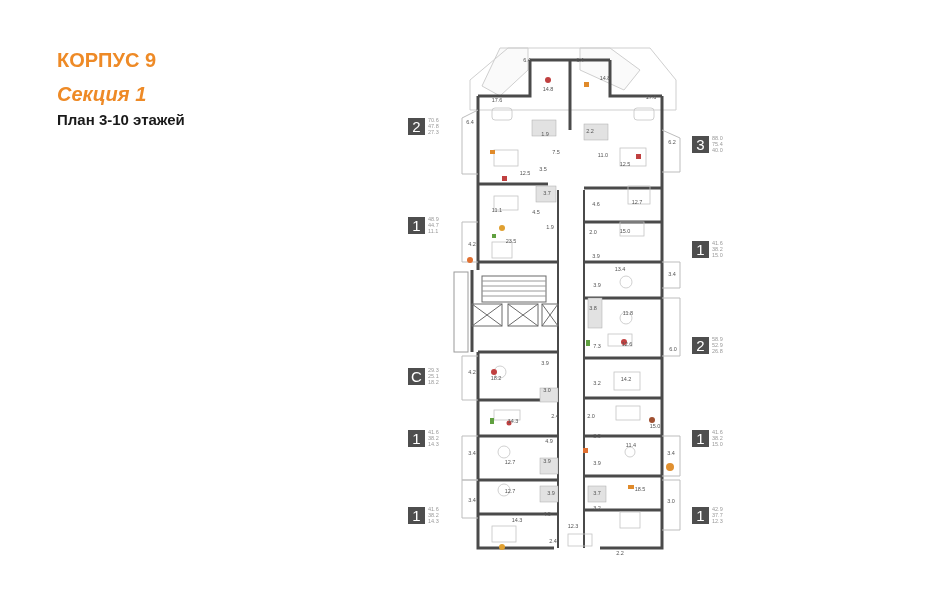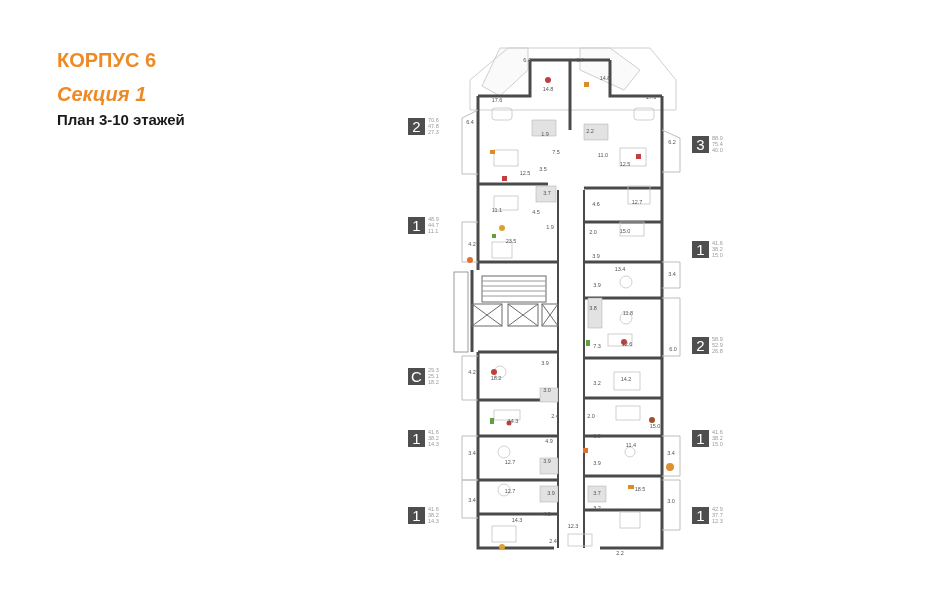--- a/index.html
+++ b/index.html
@@ -10,21 +10,21 @@
   .plan{position:absolute;left:0;top:0;}
   .badge{position:absolute;display:flex;align-items:flex-start;}
   .badge .num{width:17px;height:17px;background:#4e4e4e;color:#ffffff;font-size:15px;line-height:17px;text-align:center;font-weight:normal;}
   .badge .areas{margin-left:3px;font-size:5.5px;line-height:5.8px;color:#9a9a9a;}
   .badge .areas div{white-space:nowrap;}
   svg text{font-family:"Liberation Sans",sans-serif;}
 </style>
 </head>
 <body>
 
-<div class="title">КОРПУС 6</div>
+<div class="title">КОРПУС 9</div>
 <div class="subtitle">Секция 1</div>
 <div class="floors">План 3-10 этажей</div>
 
 <svg class="plan" width="941" height="600" viewBox="0 0 941 600">
   <g fill="none" stroke="#cfcfcf" stroke-width="1">
 
     <polygon points="500,48 528,48 528,70 500,96 482,86" fill="#fafafa"></polygon>
     <polygon points="580,48 610,48 640,70 624,90 580,70" fill="#fafafa"></polygon>
     <polygon points="508,48 650,48 676,80 676,110 470,110 470,80"></polygon>
   </g>

